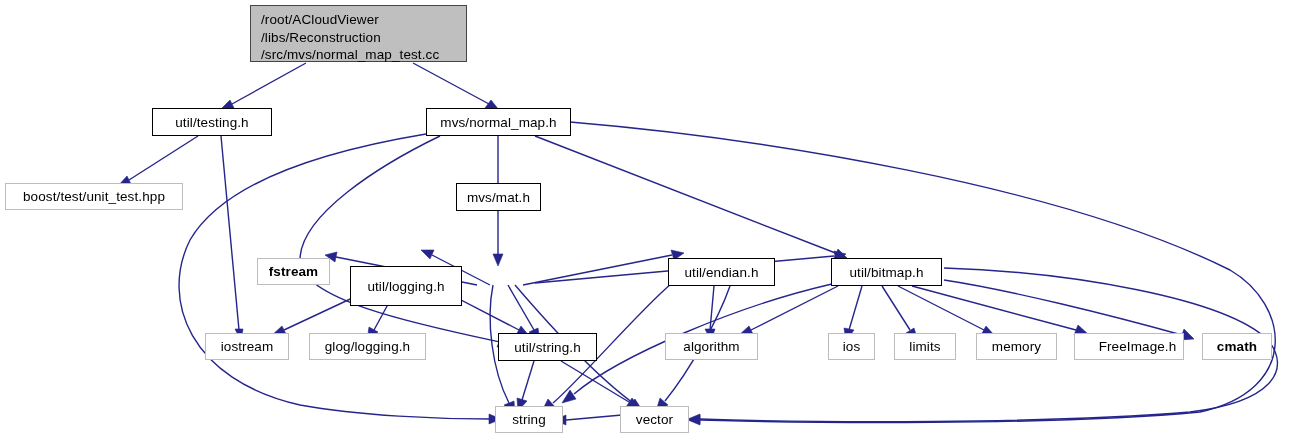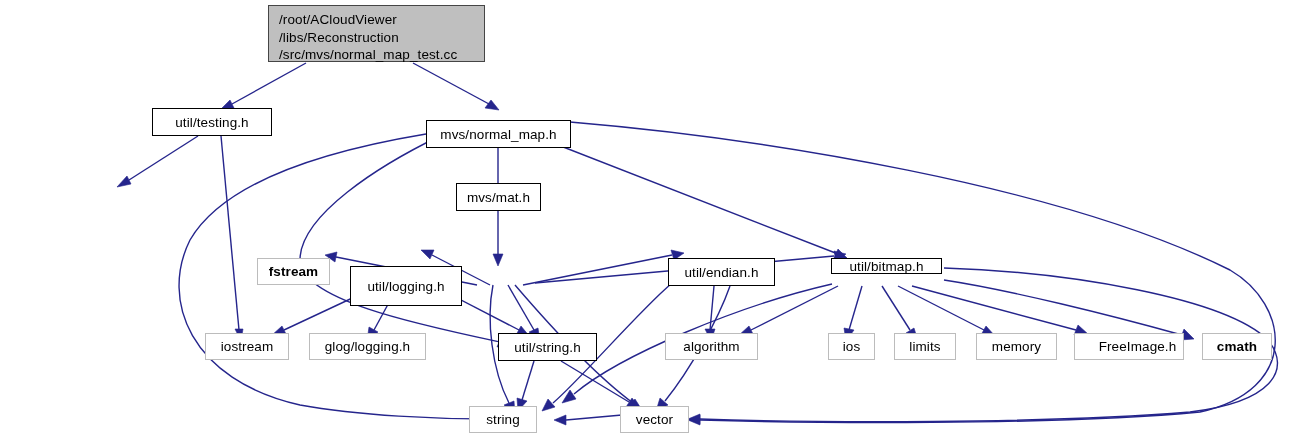--- a/index.html
+++ b/index.html
@@ -52,21 +52,20 @@
     border: 1.6px solid #000000;
   }
   .node-box.root-node {
     background: #bfbfbf;
     border: 1.6px solid #454545;
     display: block;
     padding: 5px 8px 6px 10px;
     text-align: left;
     line-height: 17.5px;
     font-size: 13.5px;
-    margin-left: 18px;
   }
   .root-line {
     display: block;
     white-space: nowrap;
   }
 </style>
 </head>
 <body>
 
 <div id="graph-root">
@@ -241,38 +240,41 @@
 
   <div class="node-box root-node" style="left:250px; top:5px; width:217px; height:57px;">
     <span class="root-line">/root/ACloudViewer</span>
     <span class="root-line">/libs/Reconstruction</span>
     <span class="root-line">/src/mvs/normal_map_test.cc</span>
   </div>
 
   <div class="node-box bold-border" style="left:152px; top:108px; width:120px; height:28px;">
     <span>util/testing.h</span>
   </div>
-  <div class="node-box bold-border" style="left:426px; top:120px; width:145px; height:28px;">
+  <div class="node-box bold-border" style="left:426px; top:108px; width:145px; height:28px;">
     <span>mvs/normal_map.h</span>
   </div>
 
+  <div class="node-box" style="left:5px; top:183px; width:178px; height:27px;">
+    <span>boost/test/unit_test.hpp</span>
+  </div>
   <div class="node-box bold-border" style="left:456px; top:183px; width:85px; height:28px;">
     <span>mvs/mat.h</span>
   </div>
 
   <div class="node-box" style="left:257px; top:258px; width:73px; height:27px;font-weight:bold;">
     <span>fstream</span>
   </div>
   <div class="node-box bold-border" style="left:350px; top:266px; width:112px; height:40px;">
     <span>util/logging.h</span>
   </div>
   <div class="node-box bold-border" style="left:668px; top:258px; width:107px; height:28px;">
     <span>util/endian.h</span>
   </div>
-  <div class="node-box bold-border" style="left:831px; top:258px; width:111px; height:16px;">
+  <div class="node-box bold-border" style="left:831px; top:258px; width:111px; height:28px;">
     <span>util/bitmap.h</span>
   </div>
 
   <div class="node-box" style="left:205px; top:333px; width:84px; height:27px;">
     <span>iostream</span>
   </div>
   <div class="node-box" style="left:309px; top:333px; width:117px; height:27px;">
     <span>glog/logging.h</span>
   </div>
   <div class="node-box" style="left:665px; top:333px; width:93px; height:27px;">
@@ -290,20 +292,20 @@
   <div class="node-box" style="left:976px; top:333px; width:81px; height:27px;">
     <span>memory</span>
   </div>
   <div class="node-box" style="left:1074px; top:333px; width:110px; height:27px;padding-left:17px;">
     <span>FreeImage.h</span>
   </div>
   <div class="node-box" style="left:1202px; top:333px; width:70px; height:27px;font-weight:bold;">
     <span>cmath</span>
   </div>
 
-  <div class="node-box" style="left:469px; top:406px; width:68px; height:27px;">
+  <div class="node-box" style="left:495px; top:406px; width:68px; height:27px;">
     <span>string</span>
   </div>
   <div class="node-box" style="left:620px; top:406px; width:69px; height:27px;">
     <span>vector</span>
   </div>
 
 </div>
 
 </body></html>

